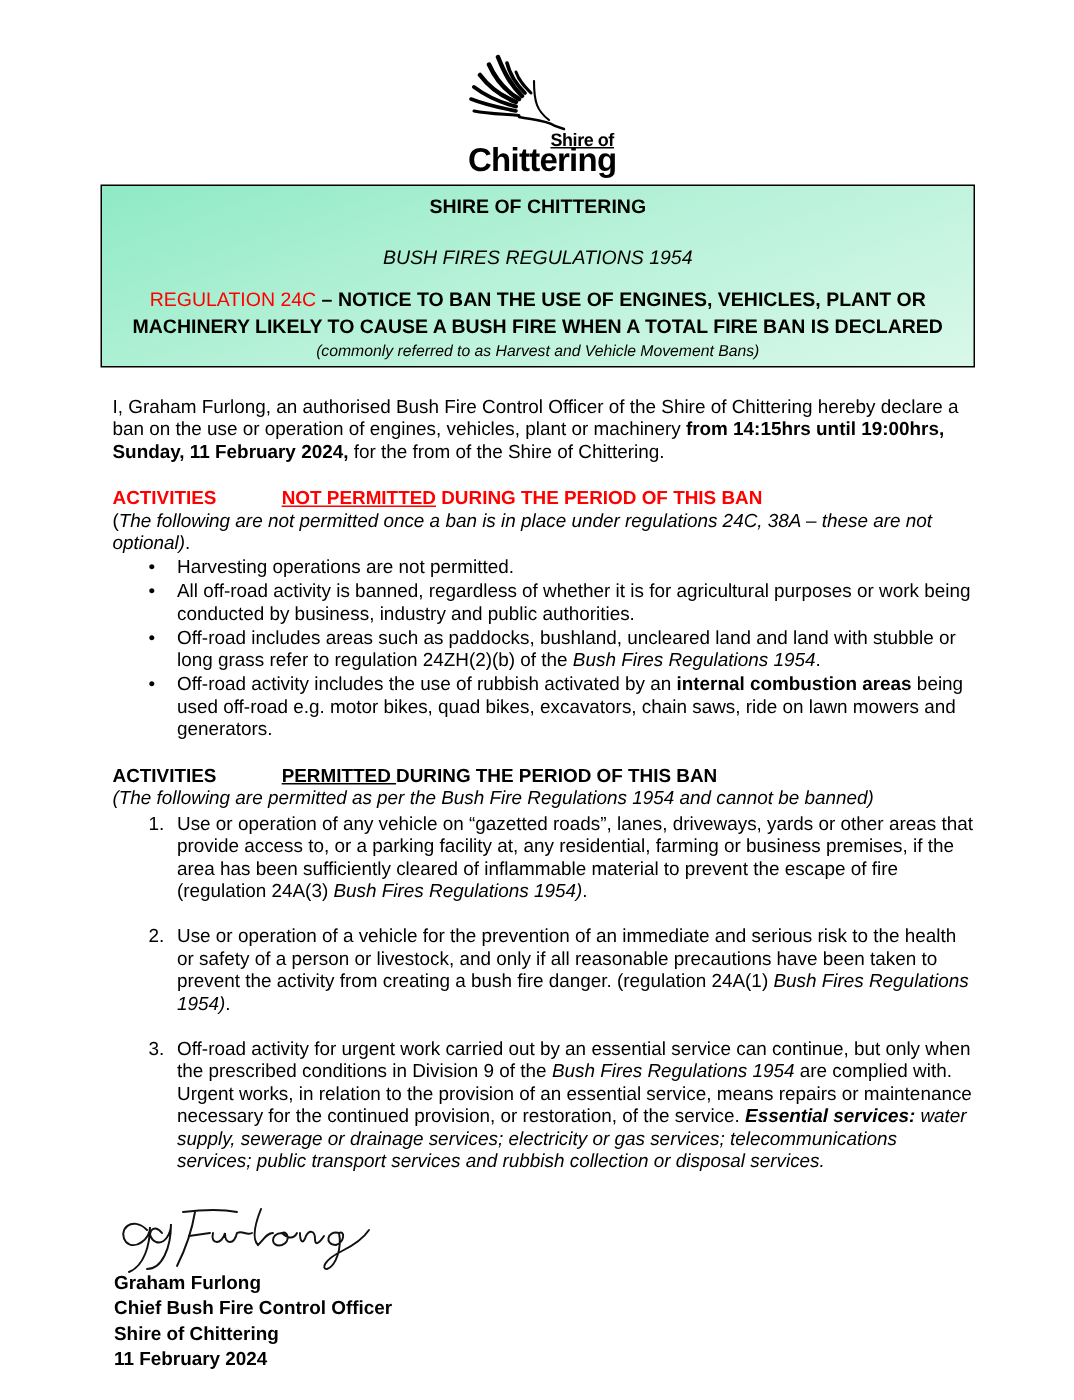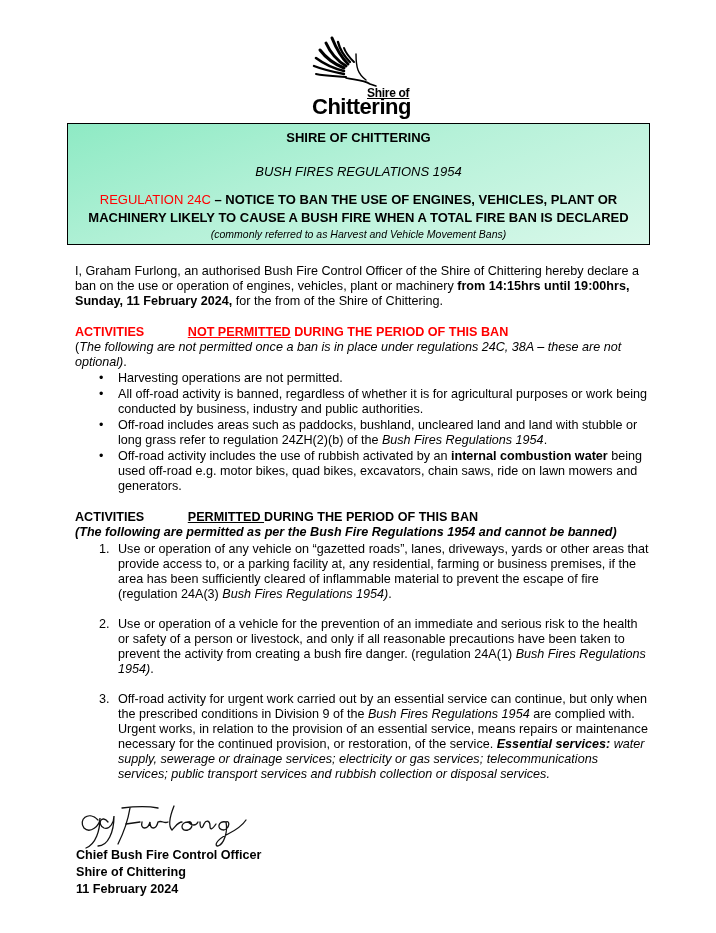--- a/index.html
+++ b/index.html
@@ -63,24 +63,24 @@
 </div>
 
 <div class="p intro"><span>I, Graham Furlong, an authorised Bush Fire Control Officer of the Shire of Chittering hereby declare a ban on the use or operation of engines, vehicles, plant or machinery </span><b>from 14:15hrs until 19:00hrs, Sunday, 11 February 2024,</b><span> for the from of the Shire of Chittering.</span></div>
 
 <div class="p h-red"><span>ACTIVITIES </span><span class="u">NOT PERMITTED</span><span> DURING THE PERIOD OF THIS BAN</span><br><span style="color:#000;font-weight:normal;"><span>(</span><i>The following are not permitted once a ban is in place under regulations 24C, 38A – these are not optional)</i><span>.</span></span></div>
 
 <ul class="bullets">
   <li><span class="dot">•</span><span>Harvesting operations are not permitted.</span></li>
   <li><span class="dot">•</span><span>All off-road activity is banned, regardless of whether it is for agricultural purposes or work being conducted by business, industry and public authorities.</span></li>
   <li><span class="dot">•</span><span>Off-road includes areas such as paddocks, bushland, uncleared land and land with stubble or long grass refer to regulation 24ZH(2)(b) of the </span><i>Bush Fires Regulations 1954</i><span>.</span></li>
-  <li><span class="dot">•</span><span>Off-road activity includes the use of rubbish activated by an </span><b>internal combustion water</b><span> being used off-road e.g. motor bikes, quad bikes, excavators, chain saws, ride on lawn mowers and generators.</span></li>
+  <li><span class="dot">•</span><span>Off-road activity includes the use of rubbish activated by an </span><b>internal combustion areas</b><span> being used off-road e.g. motor bikes, quad bikes, excavators, chain saws, ride on lawn mowers and generators.</span></li>
 </ul>
 
-<div class="p h-black"><span>ACTIVITIES </span><span class="u">PERMITTED </span><span>DURING THE PERIOD OF THIS BAN</span><br><i style="font-weight:bold;">(The following are permitted as per the Bush Fire Regulations 1954 and cannot be banned)</i></div>
+<div class="p h-black"><span>ACTIVITIES </span><span class="u">PERMITTED </span><span>DURING THE PERIOD OF THIS BAN</span><br><i style="font-weight:normal;">(The following are permitted as per the Bush Fire Regulations 1954 and cannot be banned)</i></div>
 
 <ol class="nums">
   <li><span class="num">1.</span><span>Use or operation of any vehicle on “gazetted roads”, lanes, driveways, yards or other areas that provide access to, or a parking facility at, any residential, farming or business premises, if the area has been sufficiently cleared of inflammable material to prevent the escape of fire (regulation 24A(3) </span><i>Bush Fires Regulations 1954)</i><span>.</span></li>
   <li><span class="num">2.</span><span>Use or operation of a vehicle for the prevention of an immediate and serious risk to the health or safety of a person or livestock, and only if all reasonable precautions have been taken to prevent the activity from creating a bush fire danger. (regulation 24A(1) </span><i>Bush Fires Regulations 1954)</i><span>.</span></li>
   <li><span class="num">3.</span><span>Off-road activity for urgent work carried out by an essential service can continue, but only when the prescribed conditions in Division 9 of the </span><i>Bush Fires Regulations 1954</i><span> are complied with. Urgent works, in relation to the provision of an essential service, means repairs or maintenance necessary for the continued provision, or restoration, of the service. </span><i><b>Essential services:</b></i><i> water supply, sewerage or drainage services; electricity or gas services; telecommunications services; public transport services and rubbish collection or disposal services.</i></li>
 </ol>
 
 <svg class="sig" viewBox="0 0 180 50">
   <g fill="none" stroke="#111" stroke-width="1.3" stroke-linecap="round">
     <path d="M20 20 C10 10 0 20 6 28 C12 34 22 26 22 18 C22 30 18 44 8 48"></path>
@@ -90,16 +90,17 @@
     <path d="M48 24 L62 22"></path>
     <path d="M64 22 C62 30 70 30 72 22 C72 30 78 30 80 22 C84 20 86 24 90 22"></path>
     <path d="M96 6 C92 16 90 26 94 30 C98 26 100 22 104 22"></path>
     <path d="M110 22 C102 22 102 32 110 30 C116 28 114 20 110 22 C114 26 118 26 120 22"></path>
     <path d="M122 22 C122 28 124 30 126 24 C128 20 132 20 132 26 C132 30 134 30 138 24"></path>
     <path d="M148 22 C140 20 138 30 146 30 C152 28 152 20 148 22 C150 32 146 44 140 46 C136 46 138 40 150 34 C158 30 164 26 168 20"></path>
   </g>
 </svg>
 
 <div class="sigblock">
+  <div>Graham Furlong</div>
   <div>Chief Bush Fire Control Officer</div>
   <div>Shire of Chittering</div>
   <div>11 February 2024</div>
 </div>
 
 </body></html>

